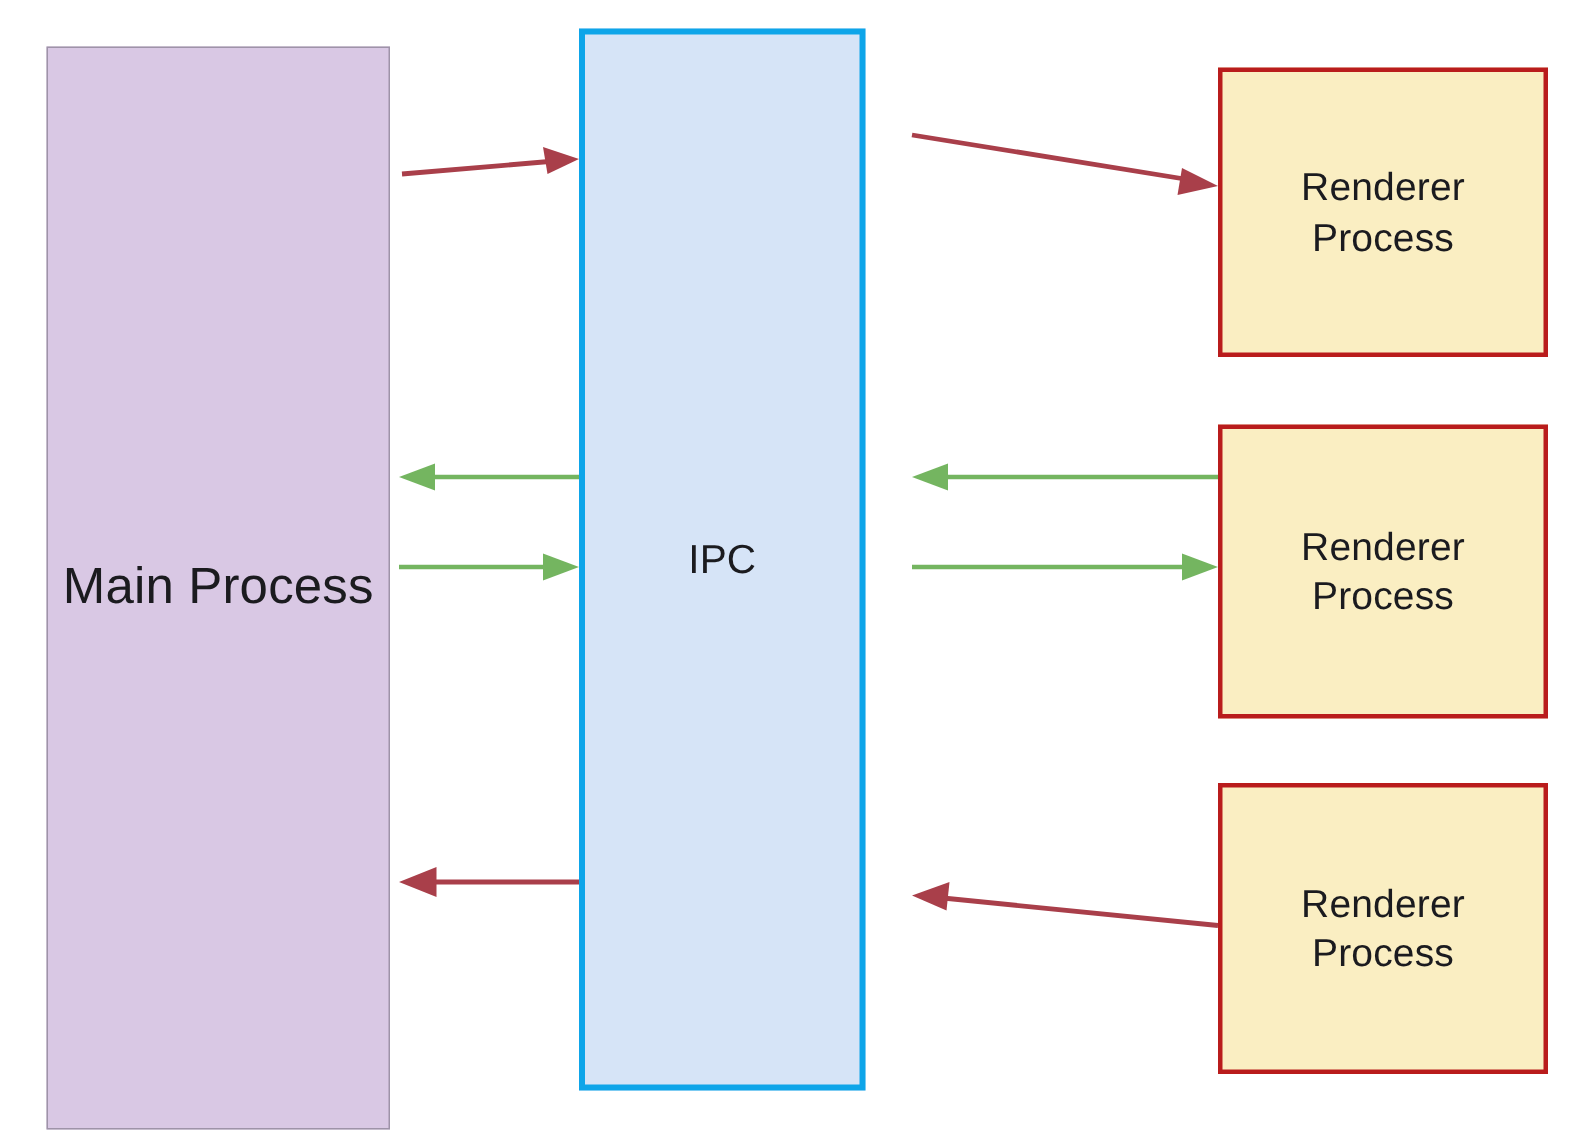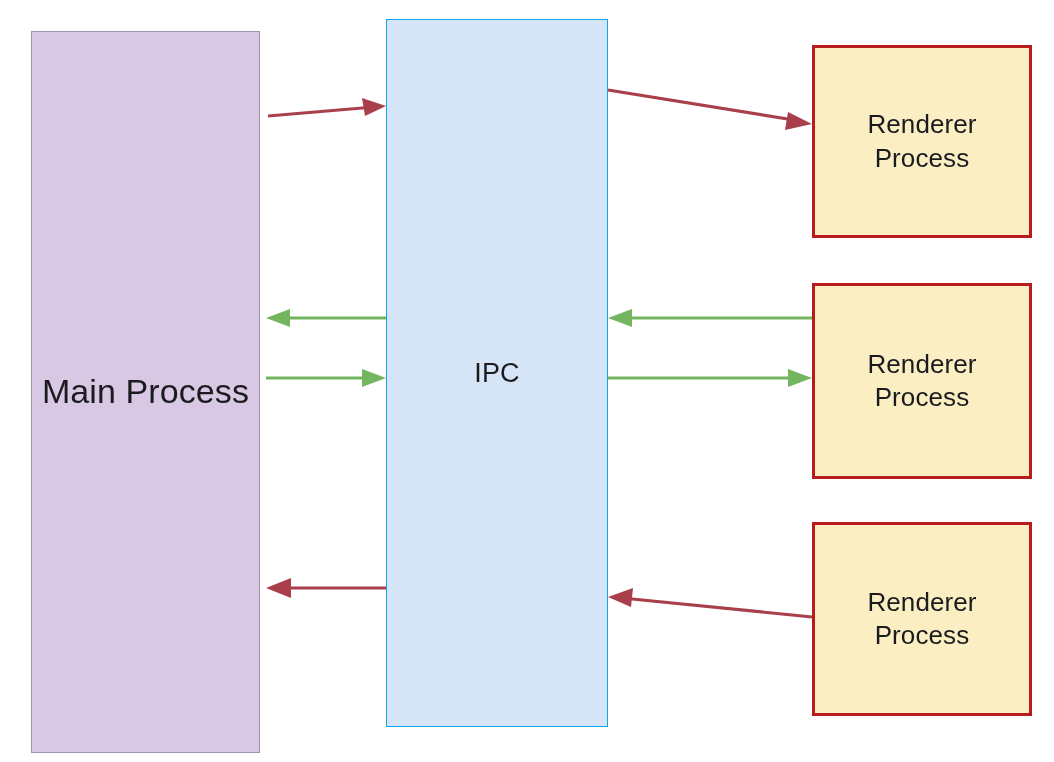--- a/index.html
+++ b/index.html
@@ -43,24 +43,24 @@
     height: 722px;
     background: #d9c8e4;
     border: 1px solid #9e93a8;
     font-size: 34px;
   }
 
   
   #ipc {
     left: 386px;
     top: 19px;
-    width: 222px;
+    width: 191px;
     height: 708px;
     background: #d6e4f7;
-    border: 1px solid #0ea5e9;
+    border: 4px solid #0ea5e9;
     font-size: 27px;
   }
 
   
   .renderer {
     left: 812px;
     width: 220px;
     background: #faeec2;
     border: 3px solid #b91c1c;
     font-size: 26px;

